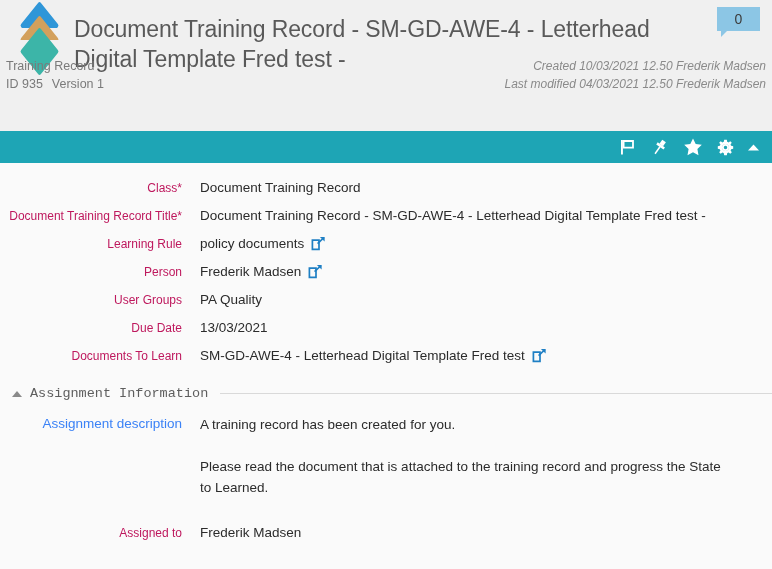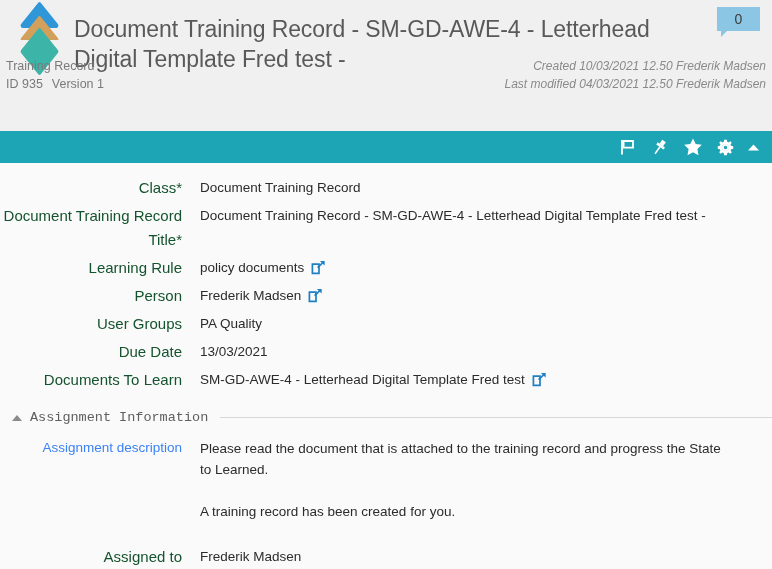--- a/index.html
+++ b/index.html
@@ -176,23 +176,23 @@
     display: flex;
     align-items: flex-start;
     padding: 2px 0;
   }
   .field .lbl {
     width: 200px;
     min-width: 200px;
     text-align: right;
     padding-right: 18px;
     box-sizing: border-box;
-    font-size: 15px;
+    font-size: 12px;
     line-height: 24px;
-    color: #14532d;
+    color: #be185d;
   }
   .field .val {
     font-size: 13.5px;
     line-height: 24px;
     color: #2b2b2b;
     display: flex;
     align-items: flex-start;
     flex-wrap: wrap;
   }
   .field .val .txt { white-space: nowrap; }
@@ -417,22 +417,22 @@
 
     <div class="section-head">
       <span class="caret"></span>
       <span class="sec-title">Assignment Information</span>
       <span class="rule"></span>
     </div>
 
     <div class="desc-field">
       <div class="lbl">Assignment description</div>
       <div class="val">
+        <p>A training record has been created for you.</p>
         <p>Please read the document that is attached to the training record and progress the State to Learned.</p>
-        <p>A training record has been created for you.</p>
       </div>
     </div>
 
     <div class="field assigned-row">
       <div class="lbl">Assigned to</div>
       <div class="val">
         <span class="txt">Frederik Madsen</span>
       </div>
     </div>
 

